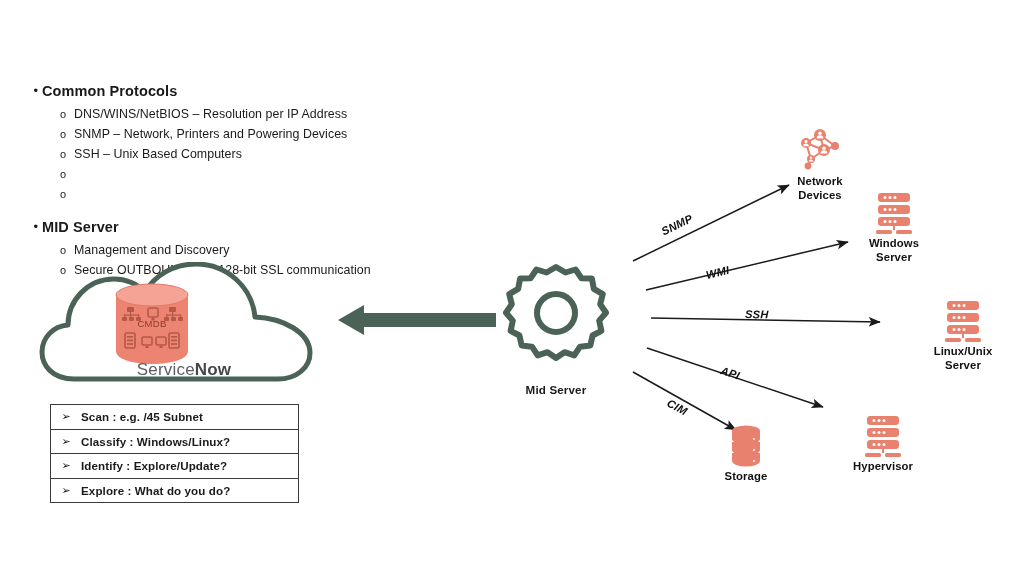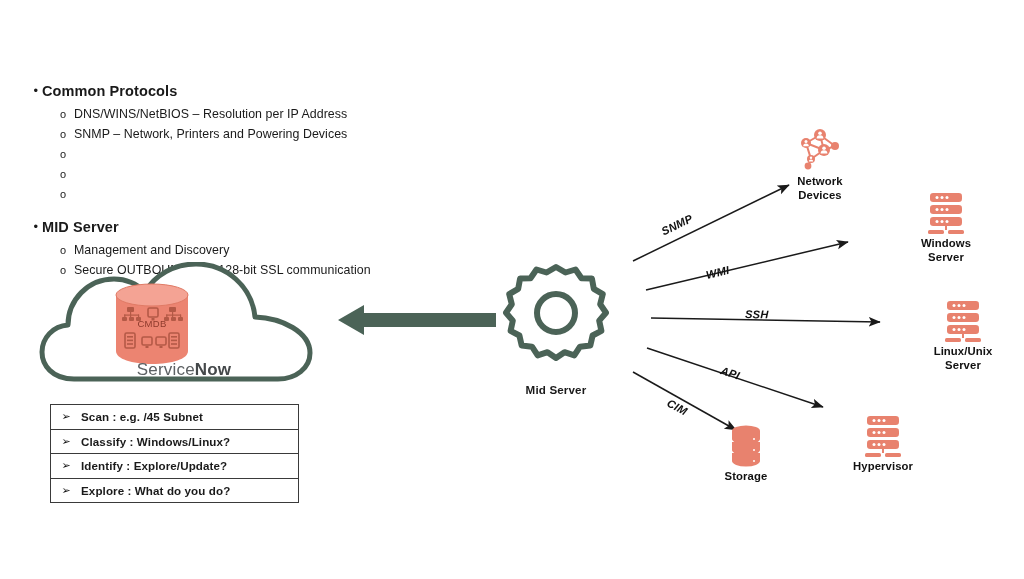--- a/index.html
+++ b/index.html
@@ -45,21 +45,21 @@
   .gear-label{position:absolute;left:488px;top:383px;width:136px;text-align:center;
               font-size:11.6px;font-weight:bold;letter-spacing:.15px;}
 
   
   .bigarrow{position:absolute;left:338px;top:300px;}
 
   
   .node{position:absolute;text-align:center;}
   .node .lbl{font-size:11.3px;font-weight:bold;line-height:14px;letter-spacing:.1px;color:#111;}
   #node-network{left:772px;top:130px;width:96px;}
-  #node-windows{left:898px;top:192px;width:96px;text-align:center;}
+  #node-windows{left:846px;top:192px;width:96px;text-align:center;}
   #node-linux{left:915px;top:300px;width:96px;text-align:center;}
   #node-storage{left:700px;top:425px;width:92px;}
   #node-hyper{left:835px;top:415px;width:96px;}
   .node .ico{display:flex;justify-content:center;align-items:flex-end;height:44px;}
 
   
   .arrows{position:absolute;left:0;top:0;width:1024px;height:579px;pointer-events:none;}
   .plabel{position:absolute;font-size:11.2px;font-weight:bold;font-style:italic;
           color:#111;letter-spacing:.2px;white-space:nowrap;transform-origin:left center;}
 </style>
@@ -78,20 +78,21 @@
     <div class="l2">
       <span class="mark">o</span>
       <span class="txt">DNS/WINS/NetBIOS – Resolution per IP Address</span>
     </div>
     <div class="l2">
       <span class="mark">o</span>
       <span class="txt">SNMP – Network,  Printers and Powering Devices</span>
     </div>
     <div class="l2">
       <span class="mark">o</span>
+      <span class="txt">SSH – Unix Based Computers</span>
     </div>
     <div class="l2">
       <span class="mark">o</span>
     </div>
     <div class="l2">
       <span class="mark">o</span>
     </div>
 
     <div class="gap"></div>
 

